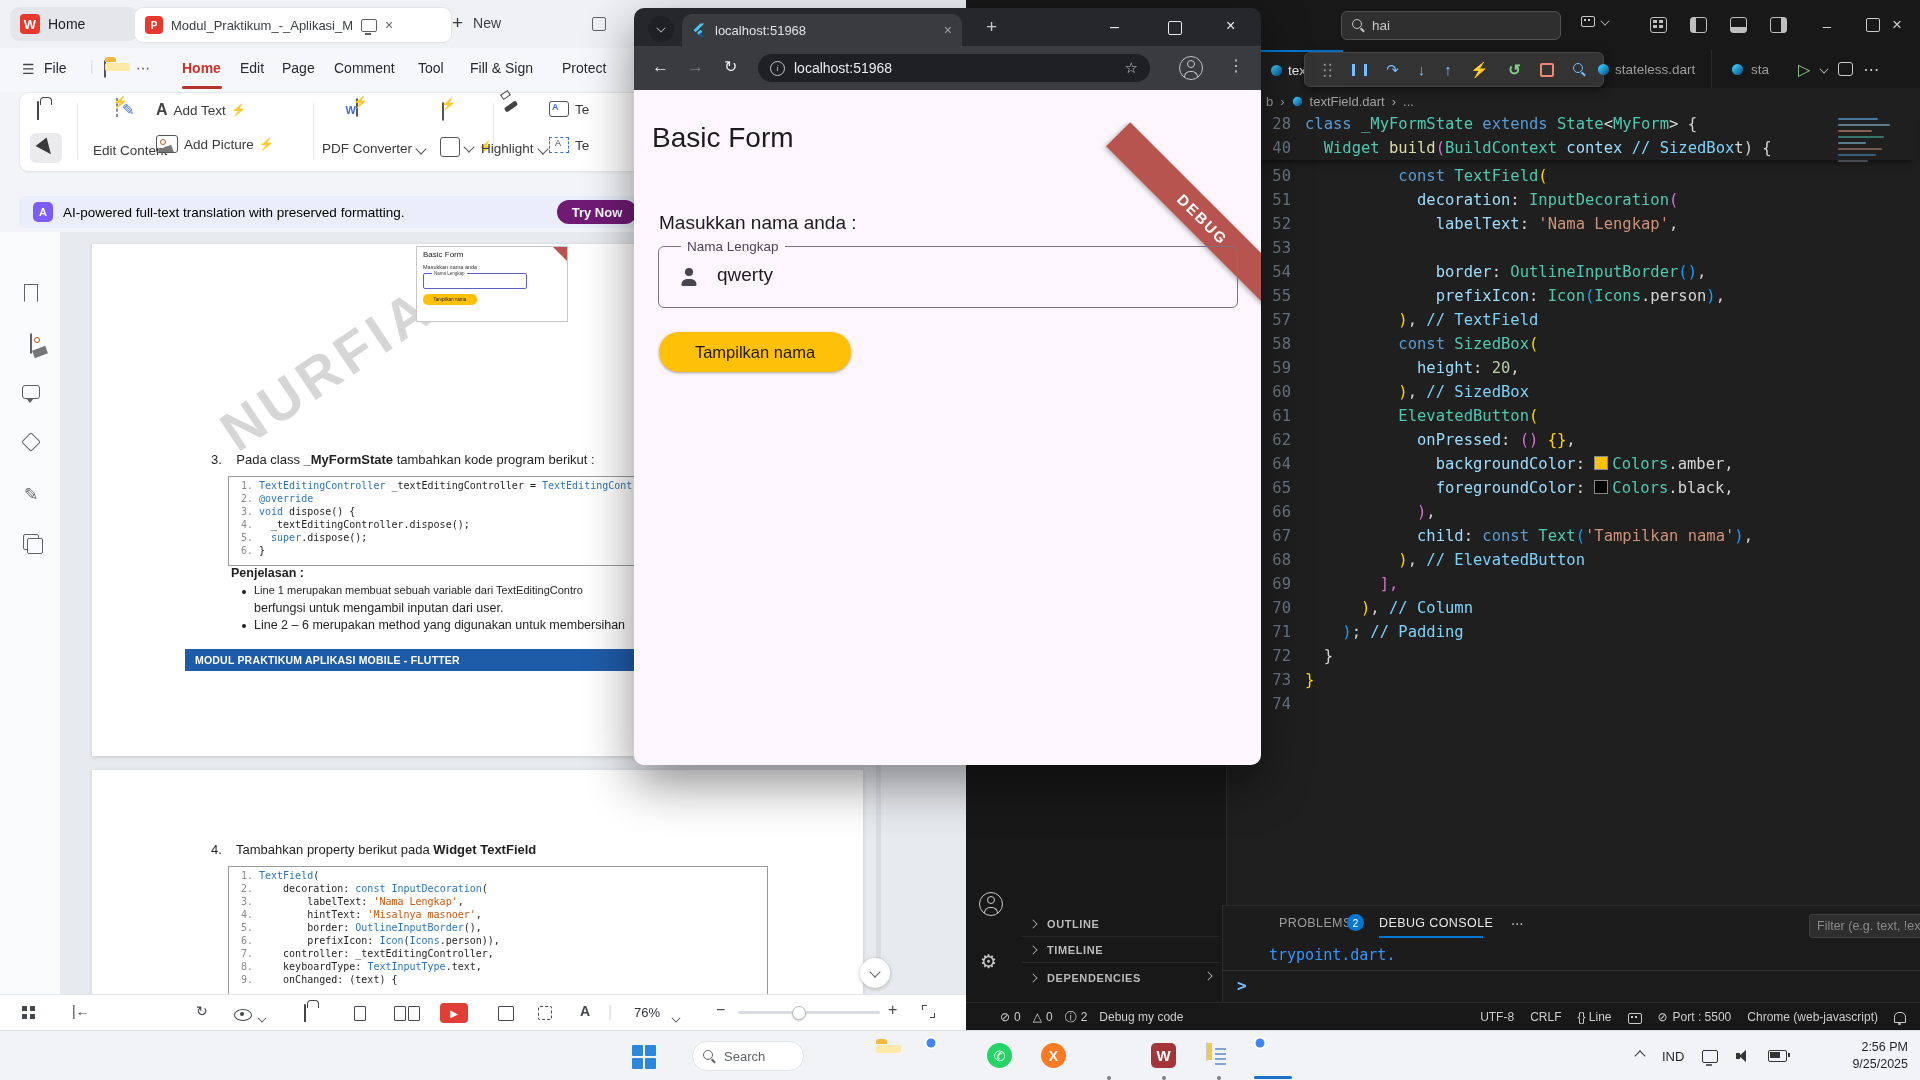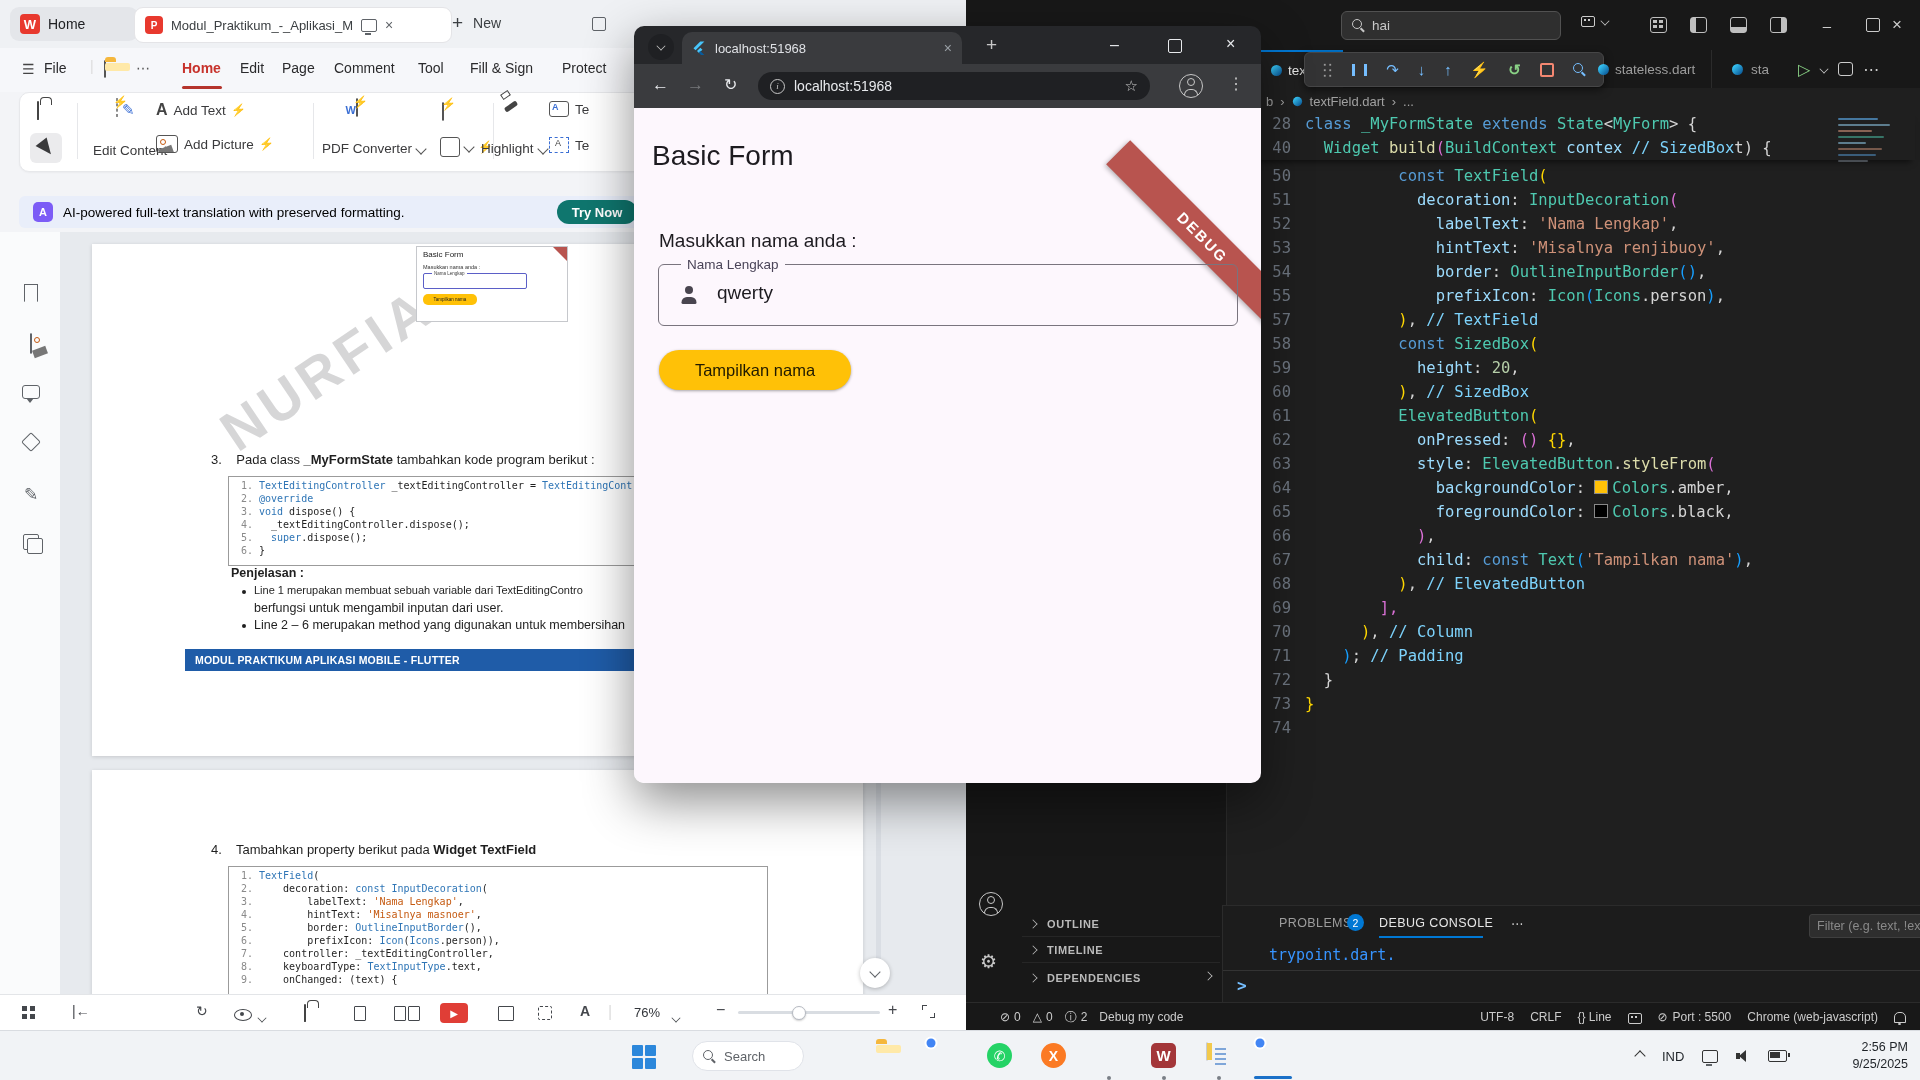--- a/index.html
+++ b/index.html
@@ -53,21 +53,21 @@
   .copy-ic::before{content:"";position:absolute;left:-5px;top:-5px;width:18px;height:18px;border:1.6px solid #555;border-radius:3px;background:#fff;z-index:-1}
   .hl-pen{width:22px;height:22px;position:relative}
   .hl-pen::before{content:"";position:absolute;left:3px;top:3px;width:14px;height:5px;background:#444;transform:rotate(-35deg);border-radius:2px}
   .hl-pen::after{content:"";position:absolute;left:0;bottom:3px;width:7px;height:4px;border:1.2px solid #444;transform:rotate(-35deg)}
   .tcmt-ic{position:relative;width:18px;height:14px;border:1.5px solid #555;border-radius:3px}
   .tcmt-ic::before{content:"A";position:absolute;left:2px;top:0;font-size:9px;color:#3B6FD4;font-weight:bold}
   .tbox-ic{position:relative;width:18px;height:14px;border:1.5px dashed #3B6FD4}
   .tbox-ic::before{content:"A";position:absolute;left:5px;top:0;font-size:9px;color:#444}
   .ai-banner{left:19px;top:196px;width:940px;height:32px;background:#E9EEFA;border-radius:6px}
   .ai-ic{width:20px;height:20px;border-radius:5px;background:#7C5CF6;color:#fff;font-size:11px;font-weight:bold;display:flex;align-items:center;justify-content:center}
-  .try-btn{position:absolute;left:538px;top:4px;width:80px;height:24px;border-radius:12px;background:#0f766e;color:#fff;font-size:13px;font-weight:bold;display:flex;align-items:center;justify-content:center}
+  .try-btn{position:absolute;left:538px;top:4px;width:80px;height:24px;border-radius:12px;background:#701a75;color:#fff;font-size:13px;font-weight:bold;display:flex;align-items:center;justify-content:center}
   .pdf-side{left:0;top:232px;width:60px;height:762px;background:#FAFBFC;border-right:1px solid #ECECEF}
   .side-ic{position:absolute;left:20px;width:22px;height:22px;color:#5F6368;font-size:17px;text-align:center}
   .bm-ic{display:inline-block;width:12px;height:16px;background:transparent;border:1.6px solid #5F6368;clip-path:polygon(0 0,100% 0,100% 100%,50% 70%,0 100%)}
   .chat-ic{position:relative;display:inline-block;width:16px;height:12px;border:1.6px solid #5F6368;border-radius:3px}
   .chat-ic::after{content:"";position:absolute;left:3px;bottom:-5px;width:0;height:0;border-left:4px solid transparent;border-right:4px solid transparent;border-top:5px solid #5F6368}
   .tag-ic{display:inline-block;width:12px;height:12px;border:1.6px solid #5F6368;border-radius:2px;transform:rotate(45deg)}
   .stack-ic{position:relative;display:inline-block;width:14px;height:14px;border:1.6px solid #5F6368;border-radius:2px}
   .stack-ic::before{content:"";position:absolute;left:3px;top:3px;width:14px;height:14px;border:1.6px solid #5F6368;border-radius:2px;background:#FAFBFC}
   .pdf-docarea{left:60px;top:232px;width:922px;height:762px;background:#E7EAEE;overflow:hidden}
   .pdf-page{background:#fff;box-shadow:0 1px 4px rgba(0,0,0,.15)}
@@ -130,21 +130,21 @@
   .panel-tab{position:absolute;top:10px;font-size:12.5px;letter-spacing:.4px}
   .badge{position:absolute;width:17px;height:17px;border-radius:50%;background:#0078D4;color:#fff;font-size:10.5px;display:flex;align-items:center;justify-content:center}
   .filter-box{position:absolute;left:586px;top:8px;width:208px;height:24px;background:#2E2E2E;border:1px solid #3F3F3F;border-radius:3px;color:#8A8A8A;font-size:12.5px;display:flex;align-items:center;padding-left:7px;box-sizing:border-box}
   .vs-status{left:0;top:1002px;width:954px;height:28px;background:#181818;border-top:1px solid #2B2B2B;font-size:12px;color:#CCCCCC}
   .robot-ic{display:inline-block;width:12px;height:9px;border:1.5px solid #CCC;border-radius:2px;position:relative;top:1px}
   .robot-ic::before{content:"";position:absolute;left:2px;top:2px;width:2px;height:2px;background:#CCC;box-shadow:4px 0 #CCC}
   .bell-ic{display:inline-block;width:10px;height:9px;border:1.5px solid #CCC;border-radius:5px 5px 0 0;position:relative}
   .bell-ic::after{content:"";position:absolute;left:3px;bottom:-3px;width:3px;height:2px;background:#CCC;border-radius:50%}
 
   
-  .ch-win{left:634px;top:26px;width:627px;height:757px;border-radius:10px;box-shadow:0 18px 50px rgba(0,0,0,.45);overflow:hidden}
+  .ch-win{left:634px;top:8px;width:627px;height:757px;border-radius:10px;box-shadow:0 18px 50px rgba(0,0,0,.45);overflow:hidden}
   .ch-tabstrip{left:0;top:0;width:627px;height:38px;background:#26272A}
   .ch-tab{position:absolute;left:48px;top:6px;width:280px;height:32px;background:#3A3B3E;border-radius:10px 10px 0 0;display:flex;align-items:center;padding:0 10px;box-sizing:border-box;gap:8px}
   .ch-toolbar{left:0;top:38px;width:627px;height:44px;background:#3A3B3E;color:#C7C7C7}
   .ch-pill{position:absolute;left:124px;top:8px;width:392px;height:28px;border-radius:14px;background:#1F2023;display:flex;align-items:center;padding:0 12px;box-sizing:border-box;gap:9px}
   .info-ic{display:inline-block;width:13px;height:13px;border:1.4px solid #C7C7C7;border-radius:50%;color:#C7C7C7;font-size:9px;line-height:13px;text-align:center;font-family:"Liberation Serif",serif;font-style:italic}
   .ch-content{left:0;top:82px;width:627px;height:675px;background:#FDF7FD;overflow:hidden;color:#1D1B20}
   .debug-ribbon{position:absolute;right:-62px;top:112px;width:240px;height:34px;background:#B8544F;transform:rotate(45deg);display:flex;align-items:center;justify-content:center;color:#fff;font-weight:bold;font-size:15px;letter-spacing:2px;box-shadow:0 2px 5px rgba(0,0,0,.3)}
   .m3-input{position:absolute;left:24px;top:156px;width:578px;height:60px;border:1.2px solid #79747E;border-radius:6px}
   .m3-label{position:absolute;left:22px;top:-8px;background:#FDF7FD;padding:0 6px;font-size:13.5px;color:#4A4458}
   .amber-btn{position:absolute;left:25px;top:242px;width:192px;height:40px;border-radius:21px;background:#FFC107;color:#201A00;font-size:16.5px;display:flex;align-items:center;justify-content:center;box-shadow:0 1px 3px rgba(0,0,0,.35)}
@@ -456,30 +456,29 @@
     </div>
 
     <div class="abs vs-code sticky" style="left:289px;top:112px;width:660px" id="vs-sticky">
         <div class="vs-line"><span class="ln">28</span><span><span class="tk-kw">class </span><span class="tk-ty">_MyFormState </span><span class="tk-kw">extends </span><span class="tk-ty">State</span><span class="tk-pl">&lt;</span><span class="tk-ty">MyForm</span><span class="tk-pl">&gt; {</span></span></div>
         <div class="vs-line"><span class="ln">40</span><span><span class="tk-pl">  </span><span class="tk-ty">Widget </span><span class="tk-fn">build</span><span class="tk-b2">(</span><span class="tk-ty">BuildContext </span><span class="tk-pr">contex </span><span class="tk-cm">// SizedBox</span><span class="tk-pl">t) {</span></span></div>
       </div>
     <div class="abs vs-code" style="left:289px;top:164px;width:660px" id="vs-lines">
         <div class="vs-line"><span class="ln">50</span><span><span class="tk-pl">          </span><span class="tk-kw">const </span><span class="tk-ty">TextField</span><span class="tk-b1">(</span></span></div>
         <div class="vs-line"><span class="ln">51</span><span><span class="tk-pl">            </span><span class="tk-pr">decoration</span><span class="tk-pl">: </span><span class="tk-ty">InputDecoration</span><span class="tk-b2">(</span></span></div>
         <div class="vs-line"><span class="ln">52</span><span><span class="tk-pl">              </span><span class="tk-pr">labelText</span><span class="tk-pl">: </span><span class="tk-st">'Nama Lengkap'</span><span class="tk-pl">,</span></span></div>
-        <div class="vs-line"><span class="ln">53</span><span><span class="tk-pl">              </span><span class="tk-pr">hintText</span><span class="tk-pl">: </span><span class="tk-st">'Misalnya renjibuoy'</span><span class="tk-pl">,</span></span></div>
+        <div class="vs-line"><span class="ln">53</span></div>
         <div class="vs-line"><span class="ln">54</span><span><span class="tk-pl">              </span><span class="tk-pr">border</span><span class="tk-pl">: </span><span class="tk-ty">OutlineInputBorder</span><span class="tk-b3">()</span><span class="tk-pl">,</span></span></div>
         <div class="vs-line"><span class="ln">55</span><span><span class="tk-pl">              </span><span class="tk-pr">prefixIcon</span><span class="tk-pl">: </span><span class="tk-ty">Icon</span><span class="tk-b3">(</span><span class="tk-ty">Icons</span><span class="tk-pl">.person</span><span class="tk-b3">)</span><span class="tk-pl">,</span></span></div>
         <div class="vs-line"><span class="ln">57</span><span><span class="tk-pl">          </span><span class="tk-b1">)</span><span class="tk-pl">, </span><span class="tk-cm">// TextField</span></span></div>
         <div class="vs-line"><span class="ln">58</span><span><span class="tk-pl">          </span><span class="tk-kw">const </span><span class="tk-ty">SizedBox</span><span class="tk-b1">(</span></span></div>
         <div class="vs-line"><span class="ln">59</span><span><span class="tk-pl">            </span><span class="tk-pr">height</span><span class="tk-pl">: </span><span class="tk-nu">20</span><span class="tk-pl">,</span></span></div>
         <div class="vs-line"><span class="ln">60</span><span><span class="tk-pl">          </span><span class="tk-b1">)</span><span class="tk-pl">, </span><span class="tk-cm">// SizedBox</span></span></div>
         <div class="vs-line"><span class="ln">61</span><span><span class="tk-pl">          </span><span class="tk-ty">ElevatedButton</span><span class="tk-b1">(</span></span></div>
         <div class="vs-line"><span class="ln">62</span><span><span class="tk-pl">            </span><span class="tk-pr">onPressed</span><span class="tk-pl">: </span><span class="tk-b2">()</span><span class="tk-pl"> </span><span class="tk-b1">{}</span><span class="tk-pl">,</span></span></div>
-        <div class="vs-line"><span class="ln">63</span><span><span class="tk-pl">            </span><span class="tk-pr">style</span><span class="tk-pl">: </span><span class="tk-ty">ElevatedButton</span><span class="tk-pl">.</span><span class="tk-fn">styleFrom</span><span class="tk-b2">(</span></span></div>
         <div class="vs-line"><span class="ln">64</span><span><span class="tk-pl">              </span><span class="tk-pr">backgroundColor</span><span class="tk-pl">: </span><span class="sw sw-a"></span><span class="tk-ty">Colors</span><span class="tk-pl">.amber,</span></span></div>
         <div class="vs-line"><span class="ln">65</span><span><span class="tk-pl">              </span><span class="tk-pr">foregroundColor</span><span class="tk-pl">: </span><span class="sw sw-k"></span><span class="tk-ty">Colors</span><span class="tk-pl">.black,</span></span></div>
         <div class="vs-line"><span class="ln">66</span><span><span class="tk-pl">            </span><span class="tk-b2">)</span><span class="tk-pl">,</span></span></div>
         <div class="vs-line"><span class="ln">67</span><span><span class="tk-pl">            </span><span class="tk-pr">child</span><span class="tk-pl">: </span><span class="tk-kw">const </span><span class="tk-ty">Text</span><span class="tk-b3">(</span><span class="tk-st">'Tampilkan nama'</span><span class="tk-b3">)</span><span class="tk-pl">,</span></span></div>
         <div class="vs-line"><span class="ln">68</span><span><span class="tk-pl">          </span><span class="tk-b1">)</span><span class="tk-pl">, </span><span class="tk-cm">// ElevatedButton</span></span></div>
         <div class="vs-line"><span class="ln">69</span><span><span class="tk-pl">        </span><span class="tk-b2">],</span></span></div>
         <div class="vs-line"><span class="ln">70</span><span><span class="tk-pl">      </span><span class="tk-b1">)</span><span class="tk-pl">, </span><span class="tk-cm">// Column</span></span></div>
         <div class="vs-line"><span class="ln">71</span><span><span class="tk-pl">    </span><span class="tk-b3">)</span><span class="tk-pl">; </span><span class="tk-cm">// Padding</span></span></div>
         <div class="vs-line"><span class="ln">72</span><span><span class="tk-pl">  }</span></span></div>
         <div class="vs-line"><span class="ln">73</span><span><span class="tk-b1">}</span></span></div>

